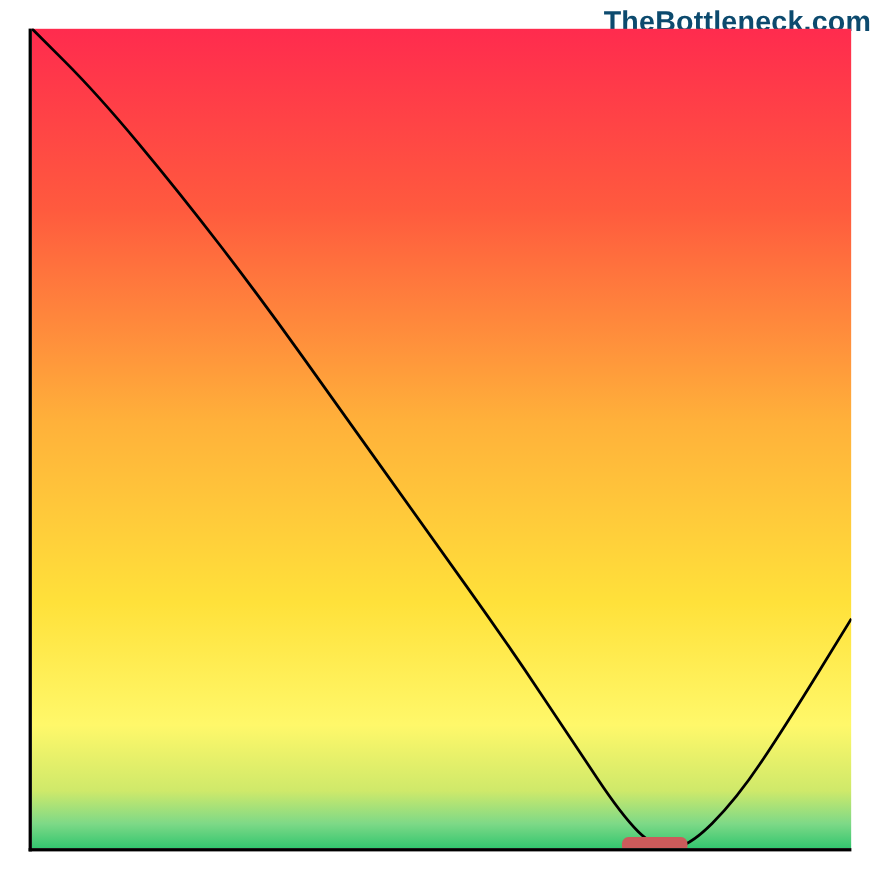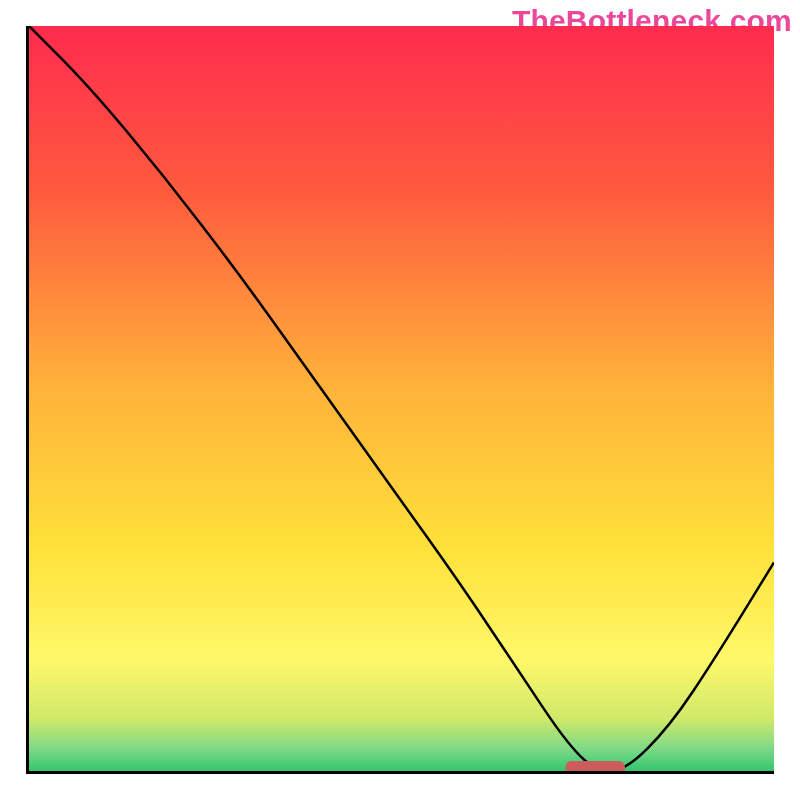--- a/index.html
+++ b/index.html
@@ -1,17 +1,17 @@
 <!DOCTYPE html>
 <html><head>
 <meta charset="utf-8">
 <style>
   html,body{margin:0;padding:0;width:800px;height:800px;background:#fff;font-family:Arial,Helvetica,sans-serif}
   .root{position:relative;width:800px;height:800px}
-  .watermark{position:absolute;top:4px;right:8px;font-size:30px;font-weight:700;color:#ec4899;letter-spacing:.2px}
+  .watermark{position:absolute;top:4px;right:8px;font-size:26px;font-weight:700;color:#0c4a6e;letter-spacing:.2px}
   .plot-wrap{position:absolute;left:26px;top:26px;width:748px;height:748px;border-left:3px solid #000;border-bottom:3px solid #000;box-sizing:border-box}
   svg{display:block}
   .marker{fill:#cc5b5b;stroke:none}
 </style>
 </head>
 <body>
 <div class="root">
   <div class="watermark">TheBottleneck.com</div>
   <div class="plot-wrap">
     <svg width="745" height="745" viewBox="0 0 745 745" preserveAspectRatio="none">

